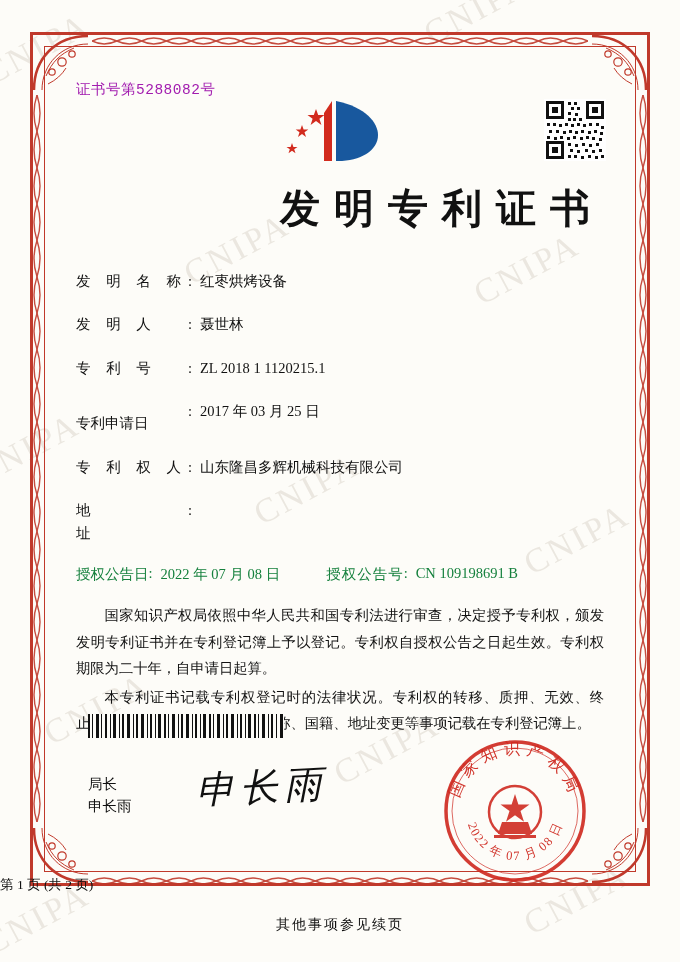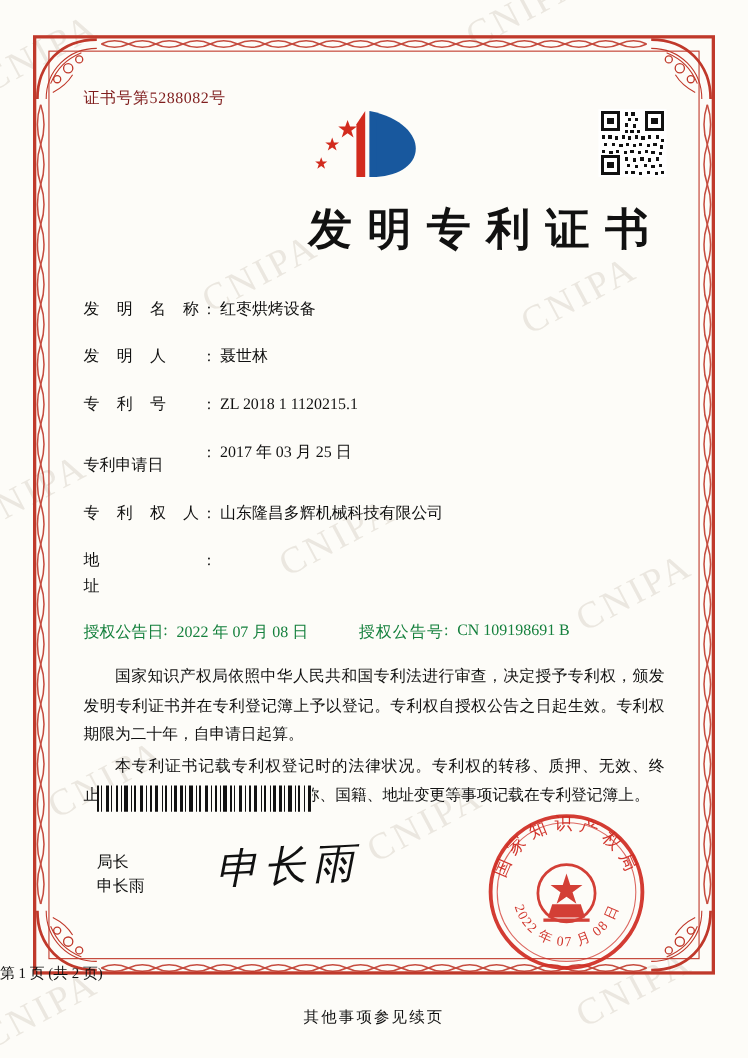--- a/index.html
+++ b/index.html
@@ -79,23 +79,24 @@
   
   .content {
     position: absolute;
     left: 76px;
     right: 76px;
     top: 80px;
   }
 
   .cert-no {
     font-size: 14.5px;
-    color: #7f1d1d;
+    color: #a21caf;
     letter-spacing: .5px;
     margin-bottom: 4px;
+    font-family: Liberation Mono, monospace;
   }
 
   .logo-row {
     position: relative;
     height: 72px;
   }
   .cnipa-logo {
     position: absolute;
     left: 50%;
     transform: translateX(-50%);

